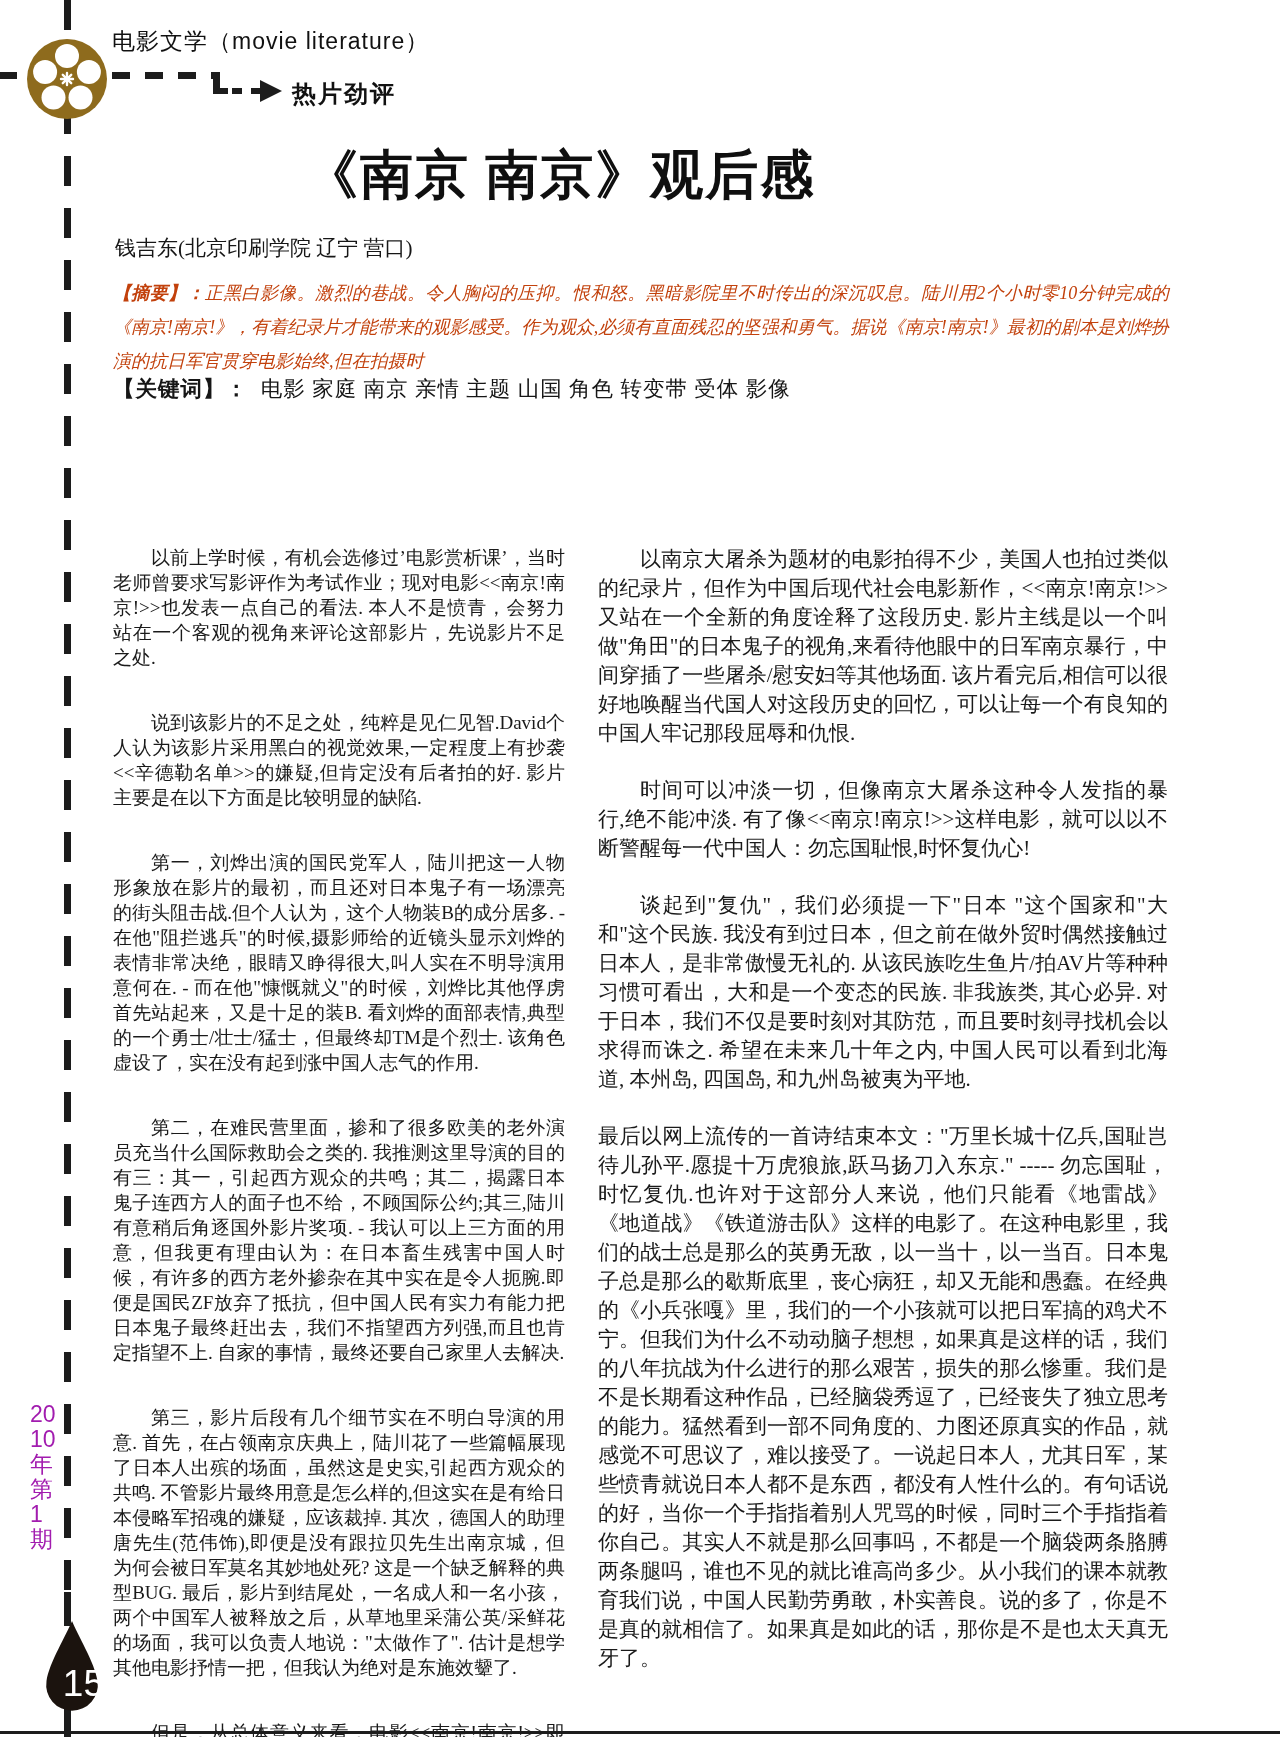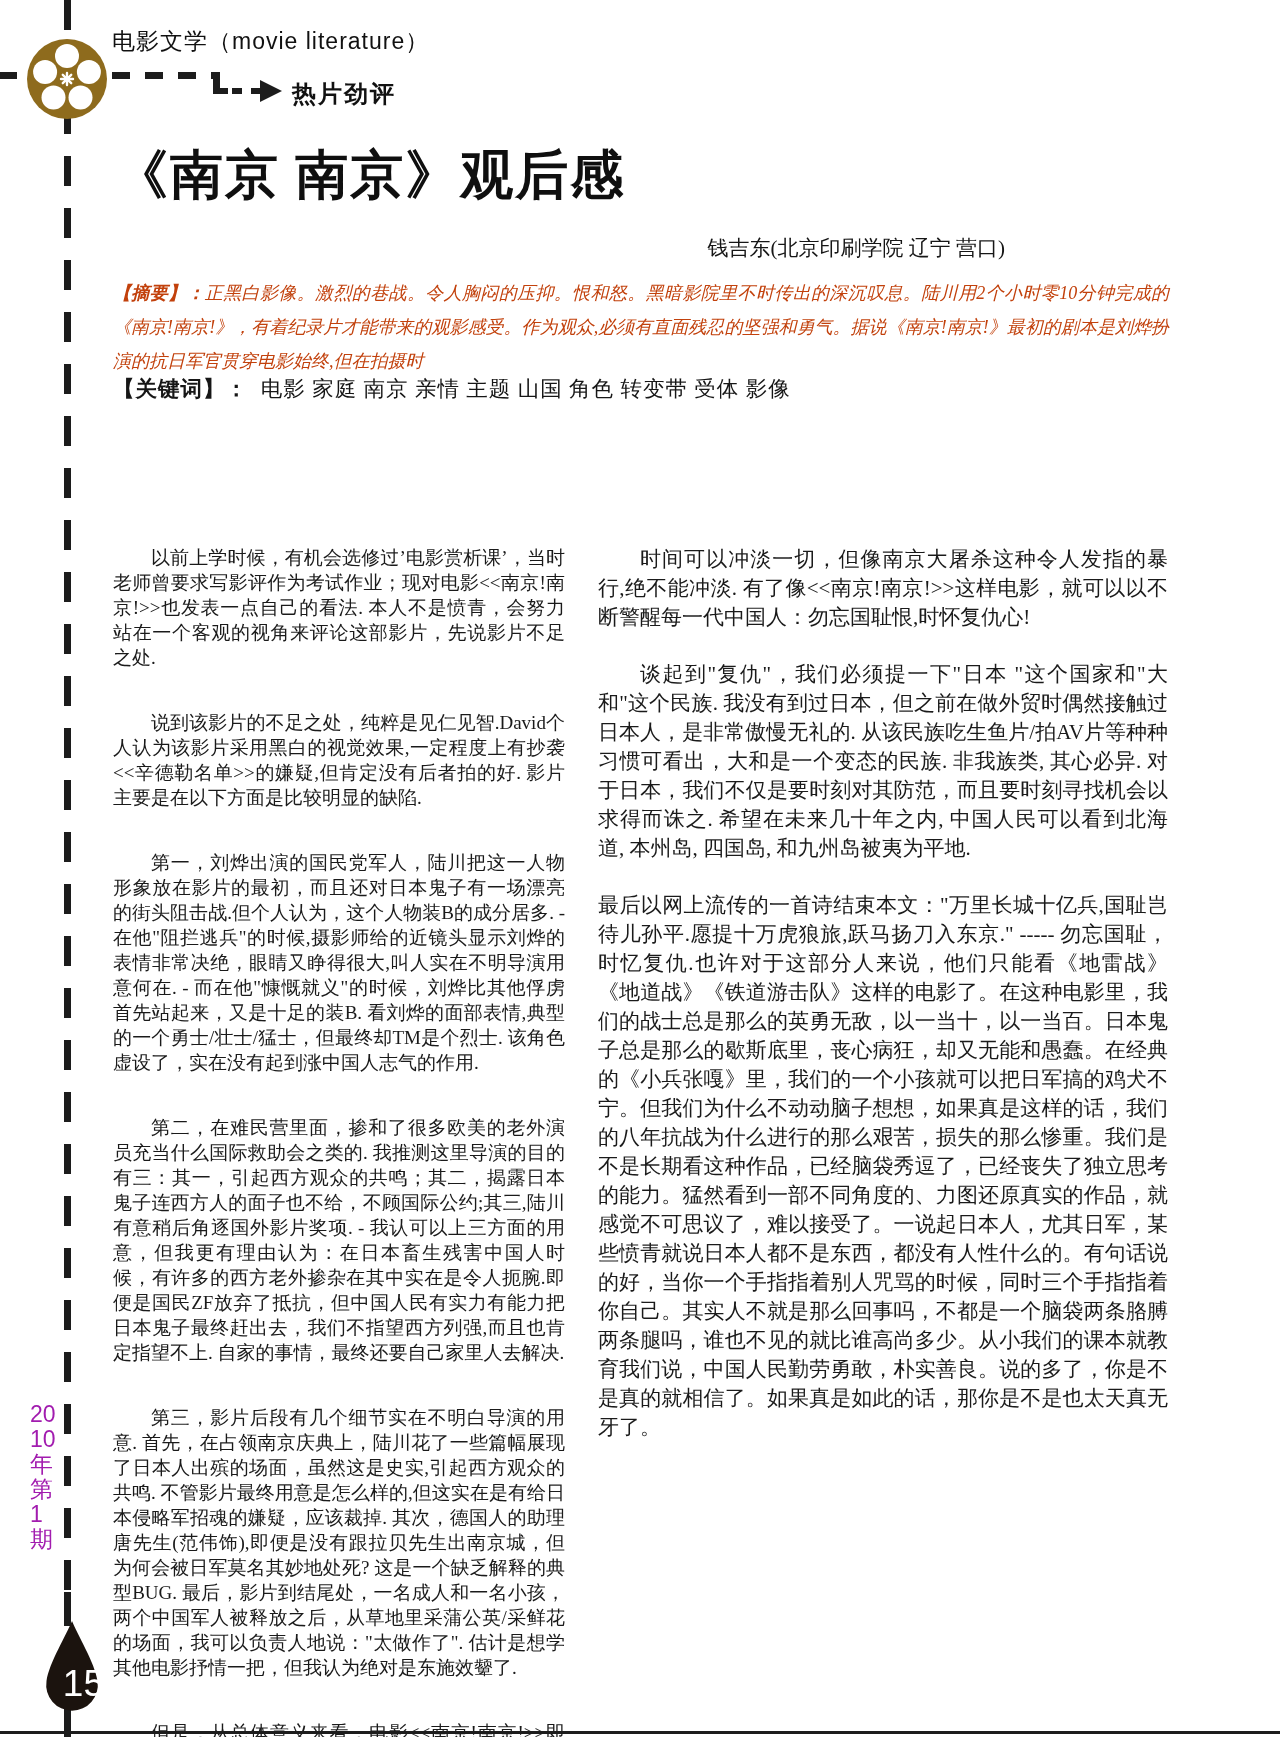--- a/index.html
+++ b/index.html
@@ -42,25 +42,25 @@
     font-size:23px;letter-spacing:1px;color:#111;
   }
   .section-label{
     position:absolute;left:292px;top:78px;
     font-family:"Liberation Sans","DejaVu Sans",sans-serif;
     font-size:24px;font-weight:600;color:#111;letter-spacing:2px;text-align:center;
   }
   
   .article-title{
     position:absolute;left:115px;top:140px;width:890px;
-    text-align:left;font-size:53px;font-weight:bold;letter-spacing:2px;color:#0f0f0f;
+    text-align:center;font-size:53px;font-weight:bold;letter-spacing:2px;color:#0f0f0f;
   }
   .author-line{
     position:absolute;left:115px;top:234px;width:890px;
-    text-align:right;font-size:21px;color:#161616;
+    text-align:left;font-size:21px;color:#161616;
   }
   
   .abstract{
     position:absolute;left:113px;top:276px;width:1056px;
     font-size:18px;line-height:34px;text-align:justify;color:#c2410c;font-style:italic;
   }
   .abstract b,.keywords b{font-weight:bold;}
   .keywords{
     position:absolute;left:113px;top:374px;width:1056px;
     font-size:21.5px;color:#161616;letter-spacing:1px;
@@ -132,20 +132,21 @@
   <div class="col col-left">
     <p>以前上学时候，有机会选修过’电影赏析课’，当时老师曾要求写影评作为考试作业；现对电影&lt;&lt;南京!南京!&gt;&gt;也发表一点自己的看法. 本人不是愤青，会努力站在一个客观的视角来评论这部影片，先说影片不足之处.</p>
     <p>说到该影片的不足之处，纯粹是见仁见智.David个人认为该影片采用黑白的视觉效果,一定程度上有抄袭&lt;&lt;辛德勒名单&gt;&gt;的嫌疑,但肯定没有后者拍的好. 影片主要是在以下方面是比较明显的缺陷.</p>
     <p>第一，刘烨出演的国民党军人，陆川把这一人物形象放在影片的最初，而且还对日本鬼子有一场漂亮的街头阻击战.但个人认为，这个人物装B的成分居多. - 在他"阻拦逃兵"的时候,摄影师给的近镜头显示刘烨的表情非常决绝，眼睛又睁得很大,叫人实在不明导演用意何在. - 而在他"慷慨就义"的时候，刘烨比其他俘虏首先站起来，又是十足的装B. 看刘烨的面部表情,典型的一个勇士/壮士/猛士，但最终却TM是个烈士. 该角色虚设了，实在没有起到涨中国人志气的作用.</p>
     <p>第二，在难民营里面，掺和了很多欧美的老外演员充当什么国际救助会之类的. 我推测这里导演的目的有三：其一，引起西方观众的共鸣；其二，揭露日本鬼子连西方人的面子也不给，不顾国际公约;其三,陆川有意稍后角逐国外影片奖项. - 我认可以上三方面的用意，但我更有理由认为：在日本畜生残害中国人时候，有许多的西方老外掺杂在其中实在是令人扼腕.即便是国民ZF放弃了抵抗，但中国人民有实力有能力把日本鬼子最终赶出去，我们不指望西方列强,而且也肯定指望不上. 自家的事情，最终还要自己家里人去解决.</p>
     <p>第三，影片后段有几个细节实在不明白导演的用意. 首先，在占领南京庆典上，陆川花了一些篇幅展现了日本人出殡的场面，虽然这是史实,引起西方观众的共鸣. 不管影片最终用意是怎么样的,但这实在是有给日本侵略军招魂的嫌疑，应该裁掉. 其次，德国人的助理唐先生(范伟饰),即便是没有跟拉贝先生出南京城，但为何会被日军莫名其妙地处死? 这是一个缺乏解释的典型BUG. 最后，影片到结尾处，一名成人和一名小孩，两个中国军人被释放之后，从草地里采蒲公英/采鲜花的场面，我可以负责人地说："太做作了". 估计是想学其他电影抒情一把，但我认为绝对是东施效颦了.</p>
     <p>但是，从总体意义来看，电影&lt;&lt;南京!南京!&gt;&gt;即便是有以上种种的缺点，但它的积极意义显然是大于缺点的，可以说是瑕不掩瑜. 该影片之于国人，不亚于&lt;&lt;辛德勒名单&gt;&gt;之于犹太人.</p>
   </div>
 
   <div class="col col-right">
+    <p>以南京大屠杀为题材的电影拍得不少，美国人也拍过类似的纪录片，但作为中国后现代社会电影新作，&lt;&lt;南京!南京!&gt;&gt;又站在一个全新的角度诠释了这段历史. 影片主线是以一个叫做"角田"的日本鬼子的视角,来看待他眼中的日军南京暴行，中间穿插了一些屠杀/慰安妇等其他场面. 该片看完后,相信可以很好地唤醒当代国人对这段历史的回忆，可以让每一个有良知的中国人牢记那段屈辱和仇恨.</p>
     <p>时间可以冲淡一切，但像南京大屠杀这种令人发指的暴行,绝不能冲淡. 有了像&lt;&lt;南京!南京!&gt;&gt;这样电影，就可以以不断警醒每一代中国人：勿忘国耻恨,时怀复仇心!</p>
     <p>谈起到"复仇"，我们必须提一下"日本 "这个国家和"大和"这个民族. 我没有到过日本，但之前在做外贸时偶然接触过日本人，是非常傲慢无礼的. 从该民族吃生鱼片/拍AV片等种种习惯可看出，大和是一个变态的民族. 非我族类, 其心必异. 对于日本，我们不仅是要时刻对其防范，而且要时刻寻找机会以求得而诛之. 希望在未来几十年之内, 中国人民可以看到北海道, 本州岛, 四国岛, 和九州岛被夷为平地.</p>
     <p class="no-indent">最后以网上流传的一首诗结束本文："万里长城十亿兵,国耻岂待儿孙平.愿提十万虎狼旅,跃马扬刀入东京." ----- 勿忘国耻， 时忆复仇.也许对于这部分人来说，他们只能看《地雷战》《地道战》《铁道游击队》这样的电影了。在这种电影里，我们的战士总是那么的英勇无敌，以一当十，以一当百。日本鬼子总是那么的歇斯底里，丧心病狂，却又无能和愚蠢。在经典的《小兵张嘎》里，我们的一个小孩就可以把日军搞的鸡犬不宁。但我们为什么不动动脑子想想，如果真是这样的话，我们的八年抗战为什么进行的那么艰苦，损失的那么惨重。我们是不是长期看这种作品，已经脑袋秀逗了，已经丧失了独立思考的能力。猛然看到一部不同角度的、力图还原真实的作品，就感觉不可思议了，难以接受了。一说起日本人，尤其日军，某些愤青就说日本人都不是东西，都没有人性什么的。有句话说的好，当你一个手指指着别人咒骂的时候，同时三个手指指着你自己。其实人不就是那么回事吗，不都是一个脑袋两条胳膊两条腿吗，谁也不见的就比谁高尚多少。从小我们的课本就教育我们说，中国人民勤劳勇敢，朴实善良。说的多了，你是不是真的就相信了。如果真是如此的话，那你是不是也太天真无牙了。</p>
   </div>
 
   <div class="issue-vertical">2010年第1期</div>
 
   <svg class="page-drop" viewBox="0 0 64 92">
     <path d="M32 1 C 27 14, 9 43, 6.5 61 A 25.8 25.8 0 1 0 57.5 61 C 55 43, 37 14, 32 1 Z" fill="#1b130e"></path>
   </svg>

